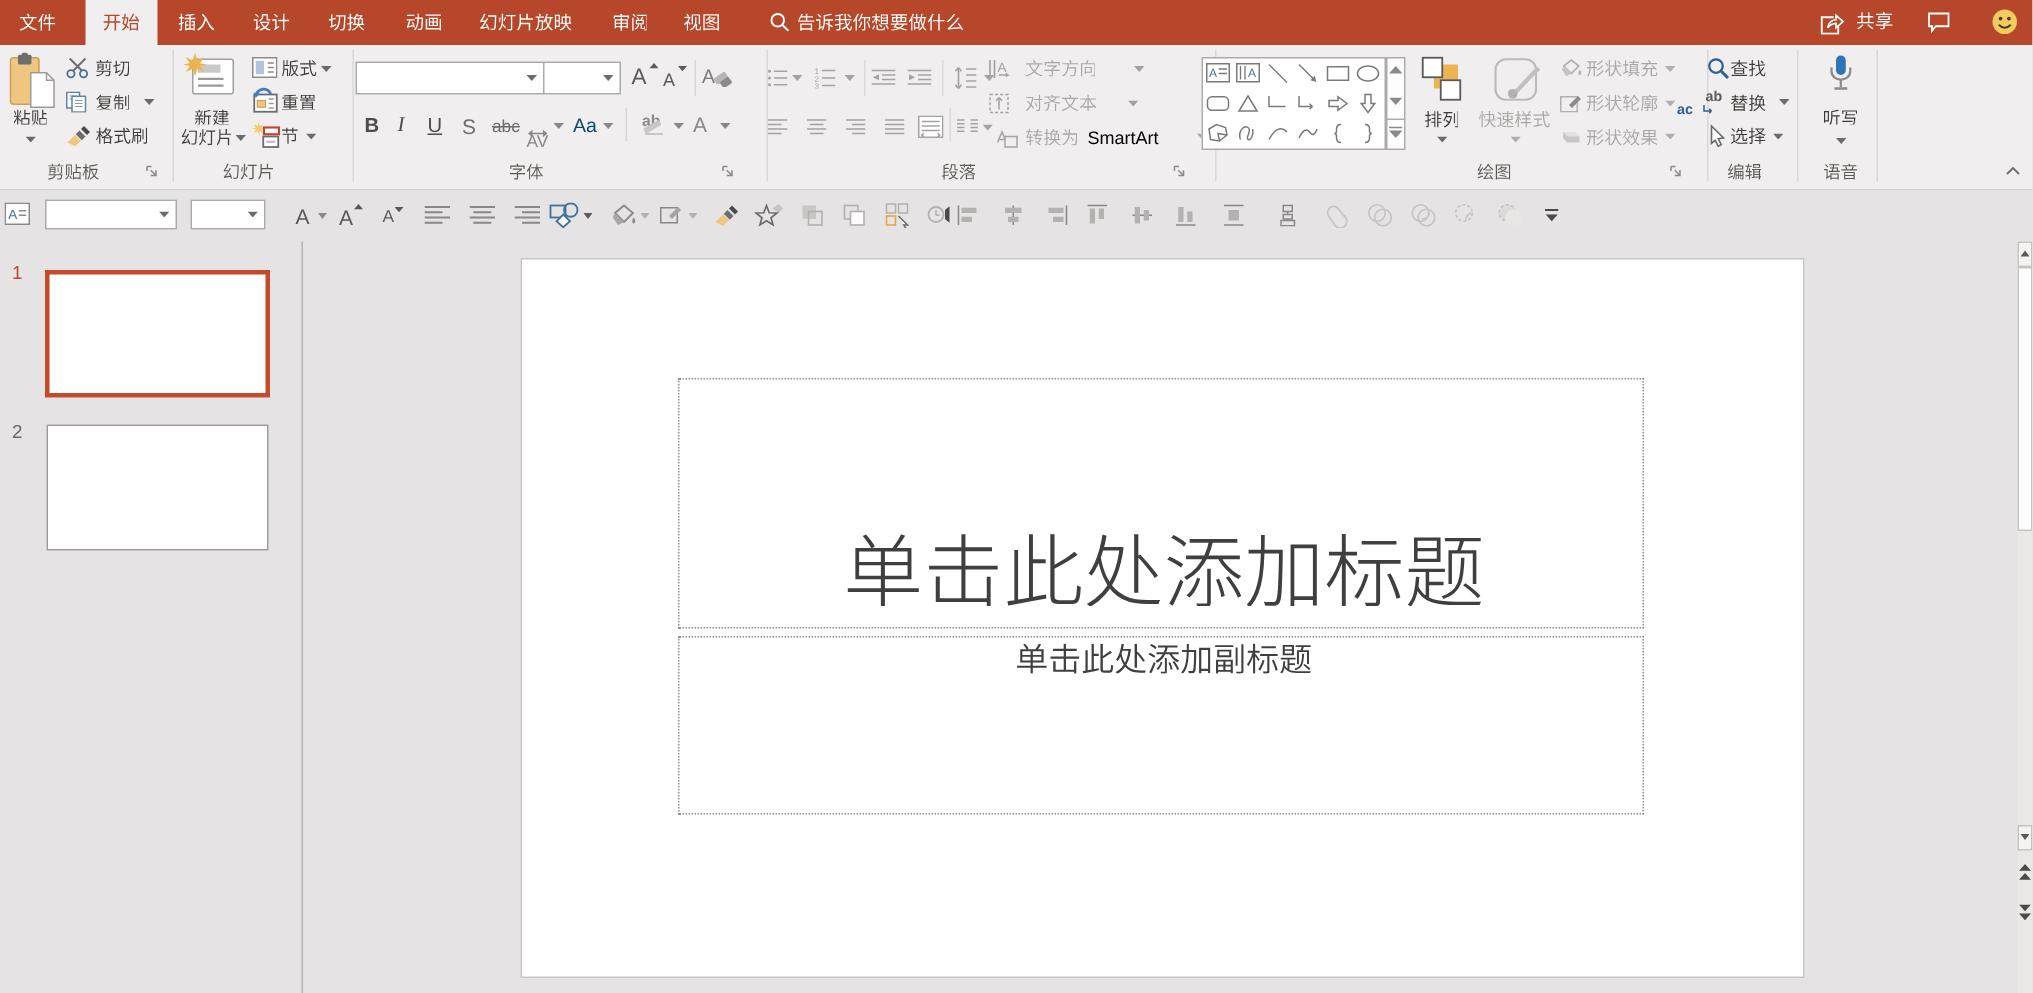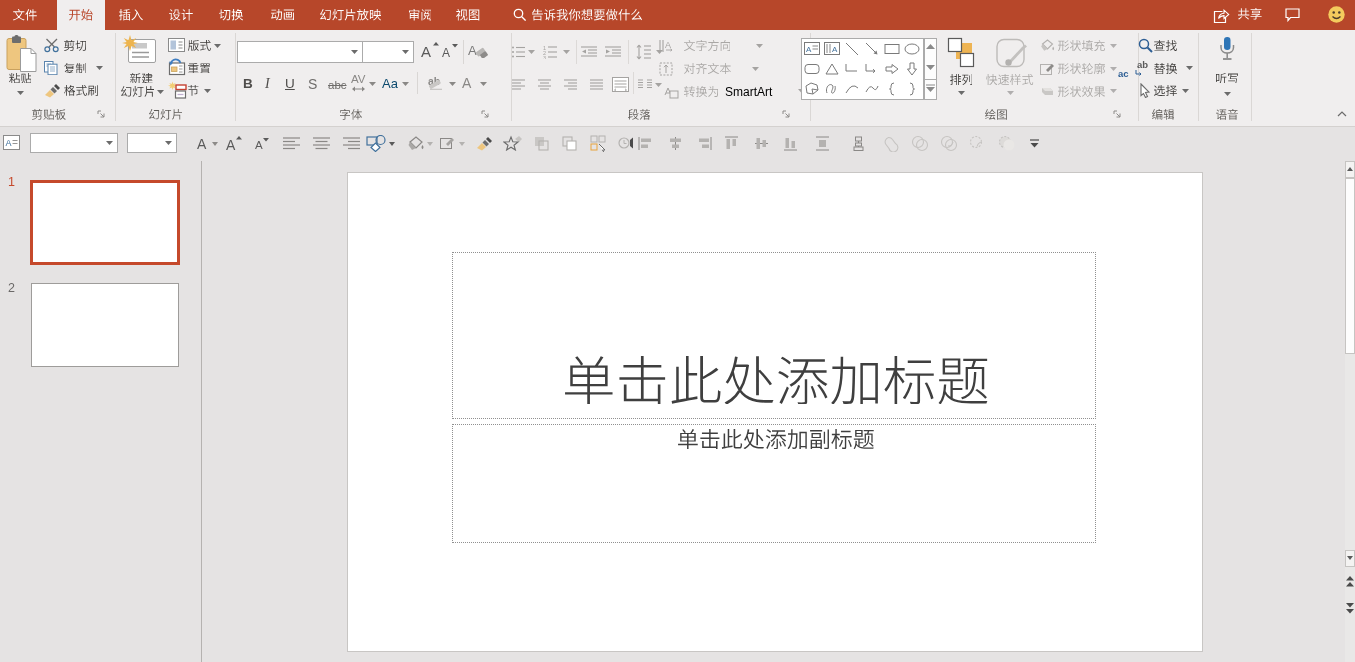--- a/index.html
+++ b/index.html
@@ -221,21 +221,21 @@
 <div style="position:absolute;left:468px;top:44px;font:normal normal 13px 'Liberation Sans', sans-serif;color:#7a7a7a;text-decoration:none;line-height:1">A</div>
 <svg style="position:absolute;left:474px;top:47px" width="14" height="11" viewBox="0 0 14 11">
       <rect x="2" y="3" width="9" height="5" rx="1" transform="rotate(-35 6 5)" fill="#b9b7b5"></rect>
       <rect x="6.5" y="5.5" width="7" height="5" rx="1" transform="rotate(-35 10 8)" fill="#8d8b89"></rect>
     </svg>
 <div style="position:absolute;left:243px;top:77px;font:normal bold 13.5px 'Liberation Sans', sans-serif;color:#4f4d4b;text-decoration:none;line-height:1">B</div>
 <div style="position:absolute;left:265px;top:77px;font:italic normal 14px 'Liberation Serif', sans-serif;color:#4f4d4b;text-decoration:none;line-height:1">I</div>
 <div style="position:absolute;left:285px;top:77px;font:normal normal 13.5px 'Liberation Sans', sans-serif;color:#4f4d4b;text-decoration:underline;line-height:1">U</div>
 <div style="position:absolute;left:308px;top:77px;font:normal normal 14px 'Liberation Sans', sans-serif;color:#6f6d6b;text-decoration:none;line-height:1">S</div>
 <div style="position:absolute;left:328px;top:80px;font:normal normal 11.5px 'Liberation Sans', sans-serif;color:#6f6d6b;text-decoration:line-through;line-height:1">abc</div>
-<div style="position:absolute;left:351px;top:74px;font:normal normal 11.5px 'Liberation Sans', sans-serif;color:#8a8886;text-decoration:none;line-height:1">AV</div>
+<div style="position:absolute;left:351px;top:90px;font:normal normal 11.5px 'Liberation Sans', sans-serif;color:#8a8886;text-decoration:none;line-height:1">AV</div>
 <svg style="position:absolute;left:352px;top:86px" width="13" height="6" viewBox="0 0 13 6">
       <path d="M0 3 L3 0.5 V2.5 H10 V0.5 L13 3 L10 5.5 V3.5 H3 V5.5 Z" fill="#8a8886"></path>
     </svg>
 <svg style="position:absolute;left:368.5px;top:82px" width="7" height="4" viewBox="0 0 7 4">
       <path d="M0 0 L7 0 L3.5 4 Z" fill="#8a8886"></path>
     </svg>
 <div style="position:absolute;left:382px;top:77px;font:normal normal 13px 'Liberation Sans', sans-serif;color:#0c4a6e;text-decoration:none;line-height:1">Aa</div>
 <svg style="position:absolute;left:401.5px;top:82px" width="7" height="4" viewBox="0 0 7 4">
       <path d="M0 0 L7 0 L3.5 4 Z" fill="#8a8886"></path>
     </svg>

